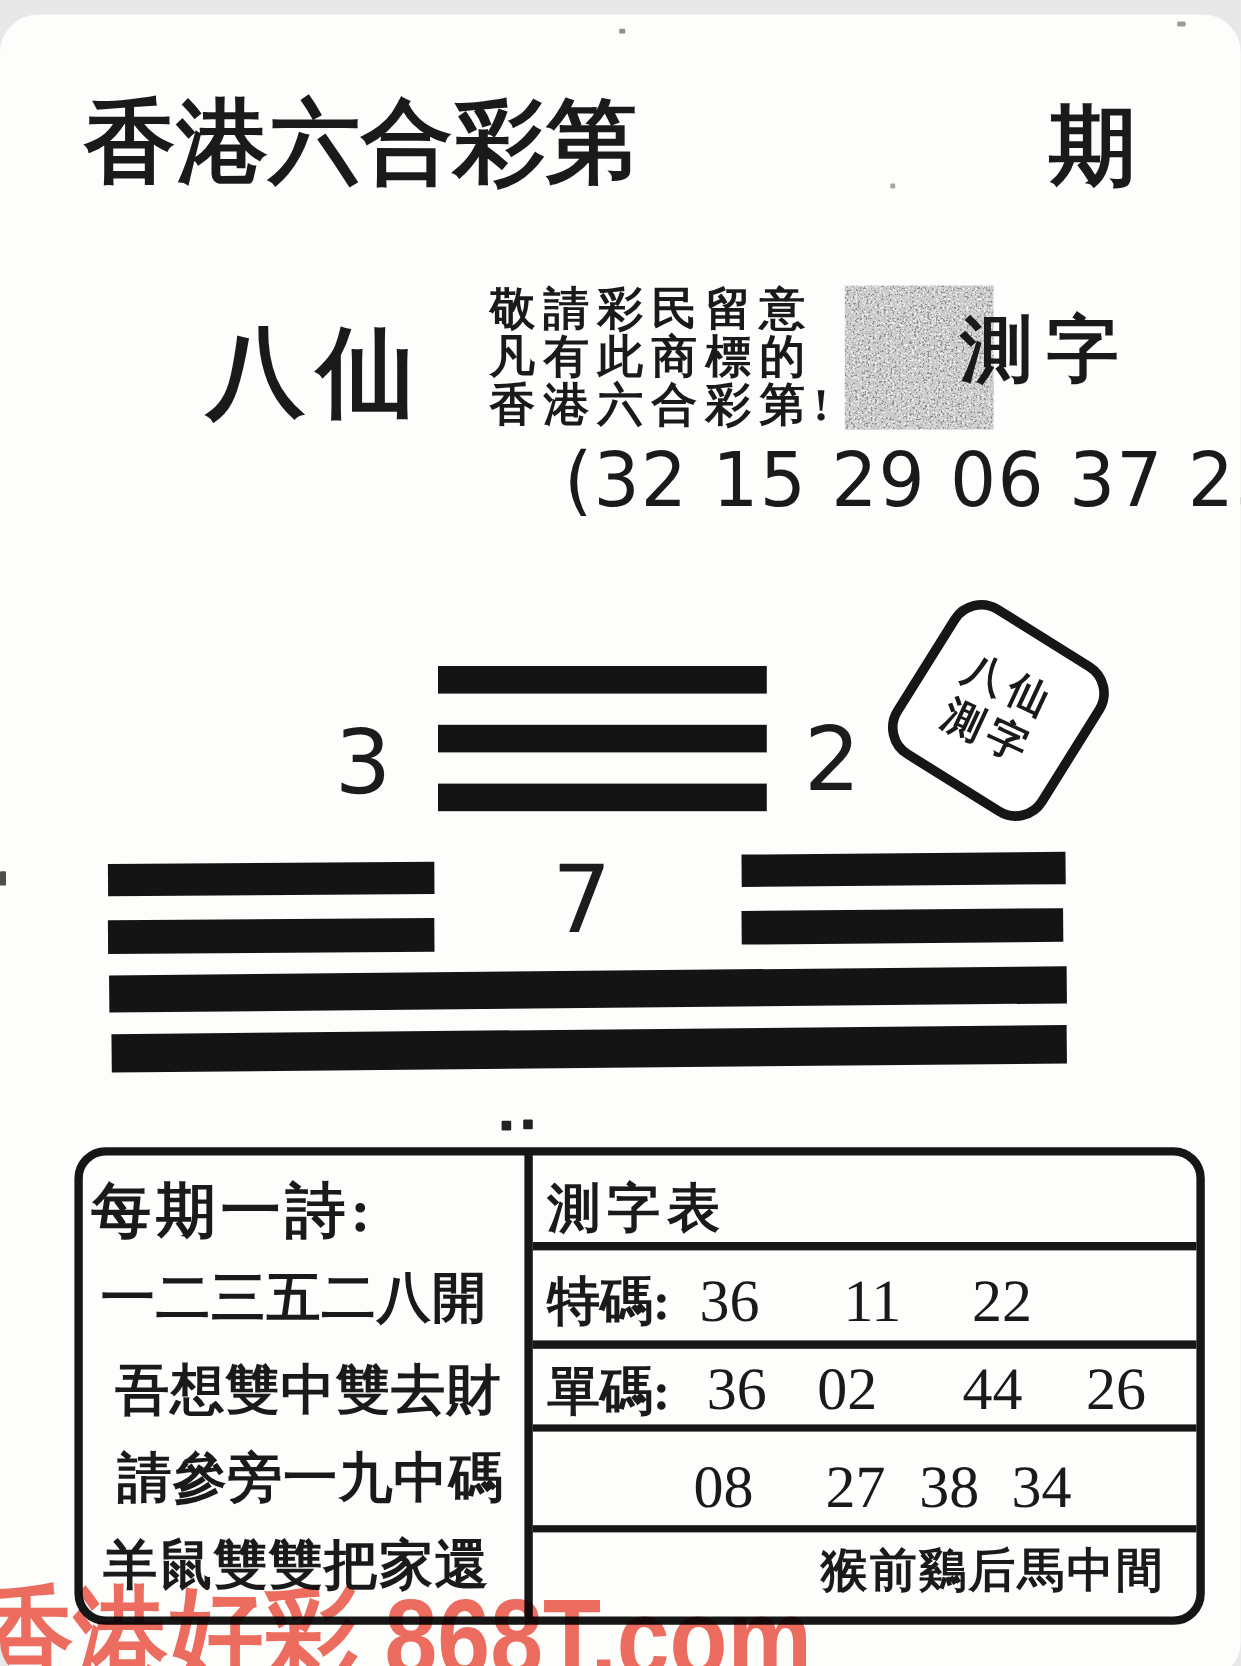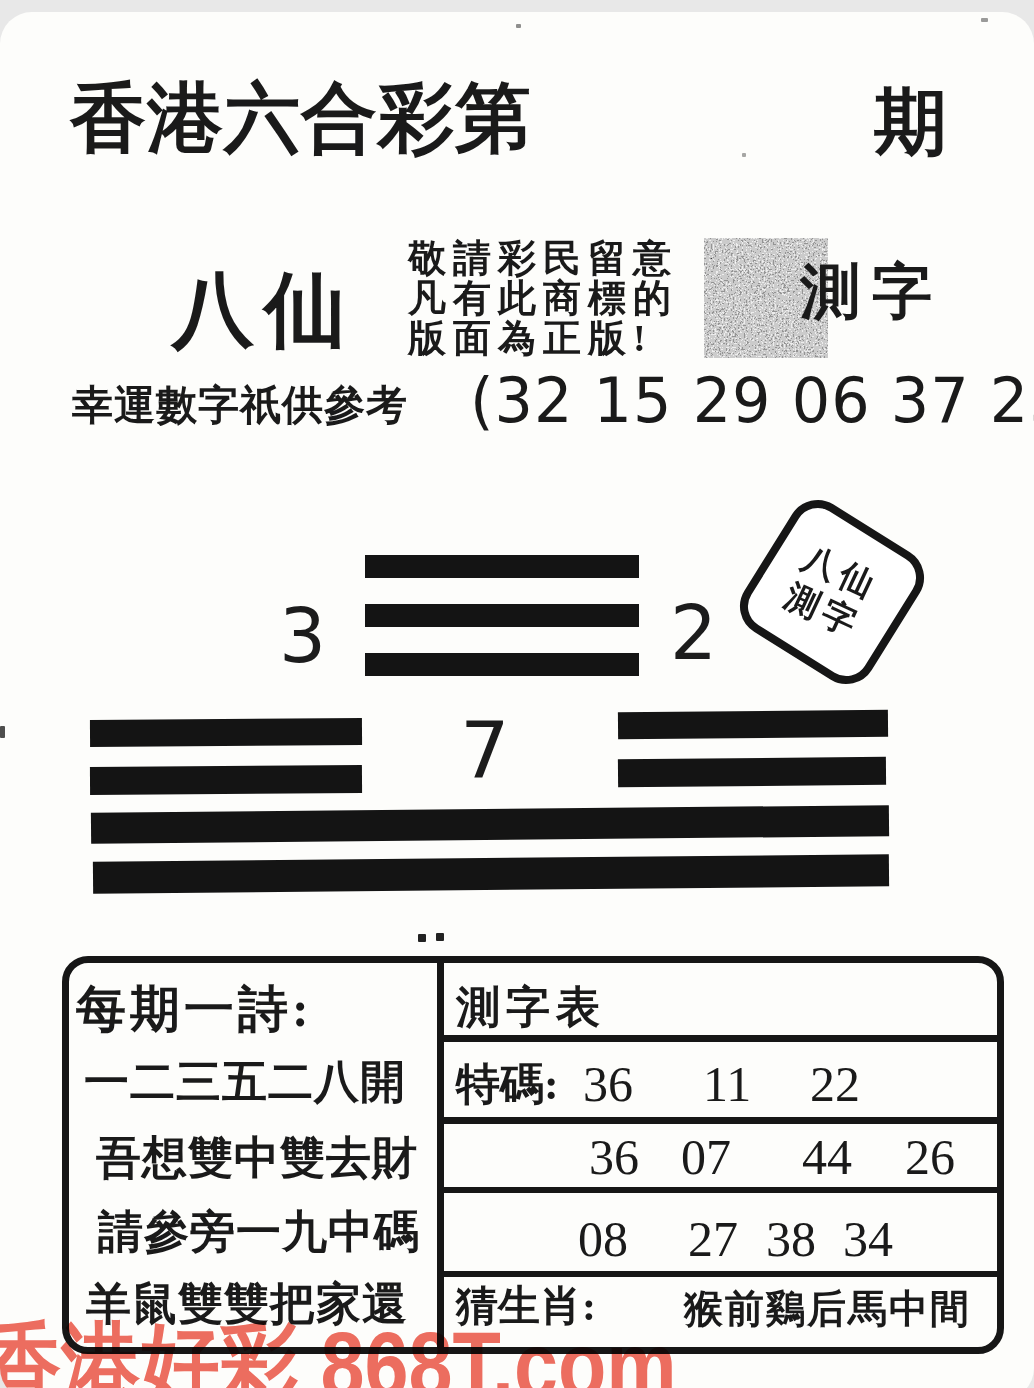--- a/index.html
+++ b/index.html
@@ -124,40 +124,39 @@
 
 <div class="page">
 
   <div class="abs title-left">香港六合彩第</div>
   <div class="abs title-right">期</div>
 
   <div class="abs brand-name">八仙</div>
   <div class="abs notice">
     <div>敬請彩民留意</div>
     <div>凡有此商標的</div>
-    <div>版面為正版!</div>
+    <div>香港六合彩第!</div>
   </div>
   <div class="abs logo-box">
     <svg width="124" height="120" xmlns="http://www.w3.org/2000/svg">
       <filter id="grain">
         <feTurbulence type="fractalNoise" baseFrequency="0.55" numOctaves="3" seed="7" result="n"></feTurbulence>
         <feColorMatrix in="n" type="saturate" values="0"></feColorMatrix>
         <feComponentTransfer>
           <feFuncR type="discrete" tableValues="0.05 0.3 0.6 0.85 0.97"></feFuncR>
           <feFuncG type="discrete" tableValues="0.05 0.3 0.6 0.85 0.97"></feFuncG>
           <feFuncB type="discrete" tableValues="0.05 0.3 0.6 0.85 0.97"></feFuncB>
           <feFuncA type="linear" slope="0" intercept="1"></feFuncA>
         </feComponentTransfer>
       </filter>
       <rect x="0" y="0" width="124" height="120" filter="url(#grain)"></rect>
     </svg>
   </div>
   <div class="abs brand-suffix">測字</div>
 
-  <div class="abs lucky-label">幸運數字祇供參考</div>
   <div class="abs lucky-numbers">(32 15 29 06 37 23)</div>
 
   <div class="abs bar tri-bar tri-1"></div>
   <div class="abs bar tri-bar tri-2"></div>
   <div class="abs bar tri-bar tri-3"></div>
   <div class="abs hex-digit digit-left">3</div>
   <div class="abs hex-digit digit-right">2</div>
 
   <div class="abs stamp">
     <div class="stamp-text">
@@ -195,28 +194,28 @@
   <div class="abs poem-line pl-3">請參旁一九中碼</div>
   <div class="abs poem-line pl-4">羊鼠雙雙把家還</div>
 
   <div class="abs chart-title">測字表</div>
 
   <div class="abs row-label rl-special">特碼:</div>
   <div class="abs num sp-24">36</div>
   <div class="abs num sp-11">11</div>
   <div class="abs num sp-22">22</div>
 
+  <div class="abs row-label rl-single">單碼:</div>
   <div class="abs num sg-36">36</div>
-  <div class="abs num sg-02">07</div>
+  <div class="abs num sg-02">02</div>
   <div class="abs num sg-44">44</div>
   <div class="abs num sg-26">26</div>
 
   <div class="abs num sg-08">08</div>
   <div class="abs num sg-27">27</div>
   <div class="abs num sg-38">38</div>
   <div class="abs num sg-34">34</div>
 
-  <div class="abs row-label rl-zodiac">猜生肖:</div>
   <div class="abs zodiac-value">猴前鷄后馬中間</div>
 
   <div class="abs watermark">香港好彩 868T.com</div>
 
 </div>
 
 </body></html>

